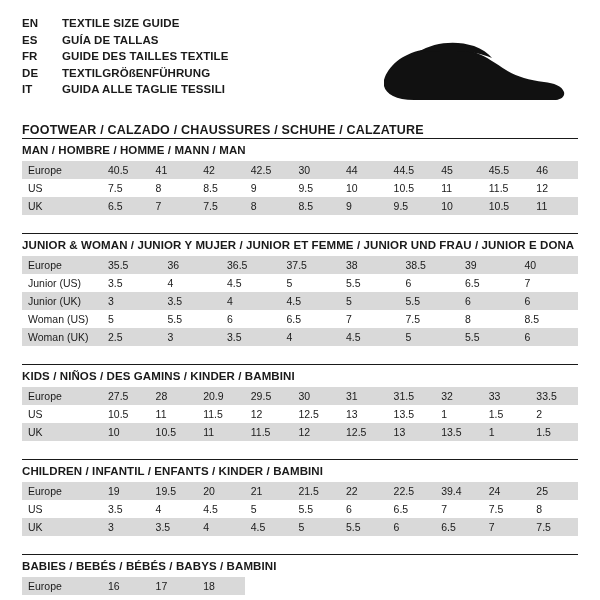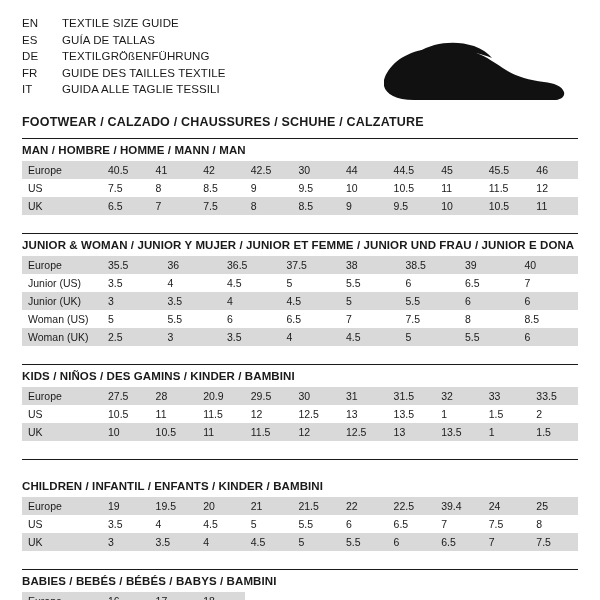--- a/index.html
+++ b/index.html
@@ -28,41 +28,41 @@
     height: 104px;
   }
   .lang-table {
     border-collapse: collapse;
     font-size: 11.5px;
     line-height: 1.0;
   }
   .lang-table td {
     padding: 2px 0 3px 0;
     vertical-align: top;
-    font-weight: normal;
+    font-weight: bold;
     letter-spacing: 0.1px;
   }
   .lang-code {
     width: 40px;
     font-weight: bold;
   }
 
   .shoe-wrap {
     position: absolute;
     right: 10px;
     top: 22px;
     width: 190px;
     height: 72px;
   }
 
   .footwear-line {
     font-size: 12.5px;
     font-weight: bold;
     letter-spacing: 0.2px;
-    margin-top: 16px;
+    margin-top: 24px;
     margin-bottom: 0;
   }
 
   
   .section {
     margin-top: 18px;
   }
   .section-title {
     font-size: 11.5px;
     font-weight: bold;
@@ -108,26 +108,26 @@
       <tbody>
         <tr>
           <td class="lang-code">EN</td>
           <td>TEXTILE SIZE GUIDE</td>
         </tr>
         <tr>
           <td class="lang-code">ES</td>
           <td>GUÍA DE TALLAS</td>
         </tr>
         <tr>
+          <td class="lang-code">FR</td>
+          <td>GUIDE DES TAILLES TEXTILE</td>
+        </tr>
+        <tr>
           <td class="lang-code">DE</td>
           <td>TEXTILGRÖßENFÜHRUNG</td>
-        </tr>
-        <tr>
-          <td class="lang-code">FR</td>
-          <td>GUIDE DES TAILLES TEXTILE</td>
         </tr>
         <tr>
           <td class="lang-code">IT</td>
           <td>GUIDA ALLE TAGLIE TESSILI</td>
         </tr>
       </tbody>
     </table>
 
     <div class="shoe-wrap">
       <svg viewBox="0 0 190 72" width="190" height="72" xmlns="http://www.w3.org/2000/svg">
@@ -297,21 +297,21 @@
           <td>13.5</td>
           <td>1</td>
           <td>1.5</td>
         </tr>
       </tbody>
     </table>
   </div>
 
   <div class="section">
     <div class="divider"></div>
-    <div class="section-title" style="margin-top:20px;">CHILDREN / INFANTIL / ENFANTS / KINDER / BAMBINI</div>
+    <div class="section-title" style="margin-top:5px;">CHILDREN / INFANTIL / ENFANTS / KINDER / BAMBINI</div>
     <table class="size">
       <tbody>
         <tr class="shaded">
           <td class="label">Europe</td>
           <td>19</td>
           <td>19.5</td>
           <td>20</td>
           <td>21</td>
           <td>21.5</td>
           <td>22</td>

